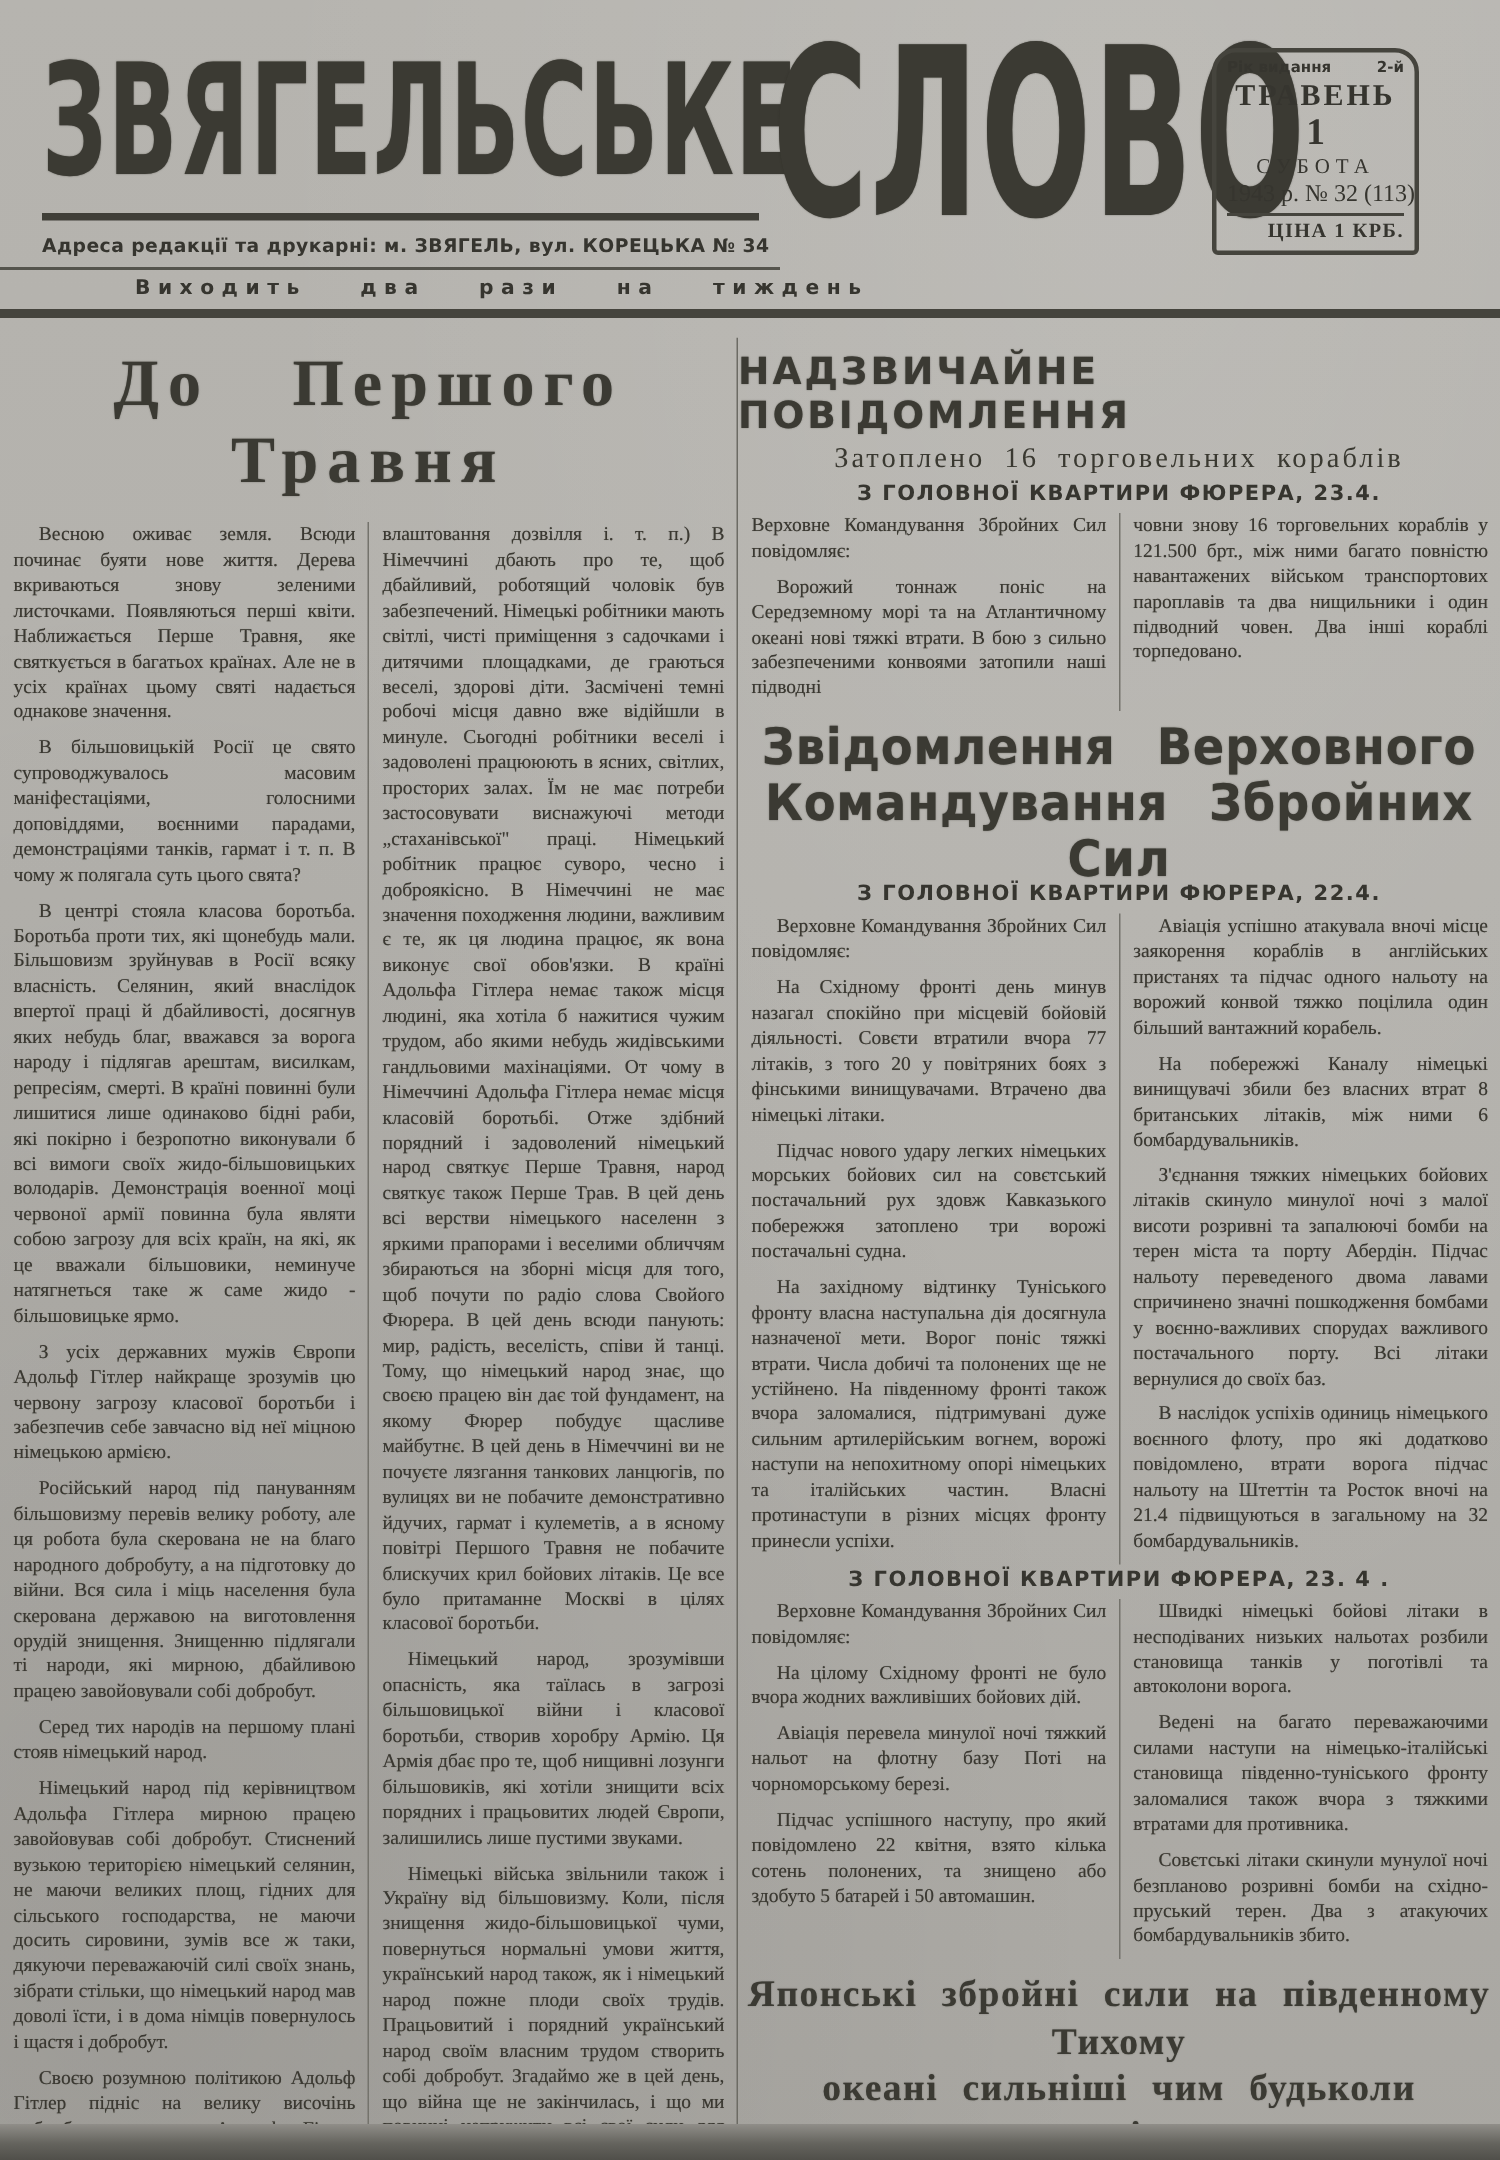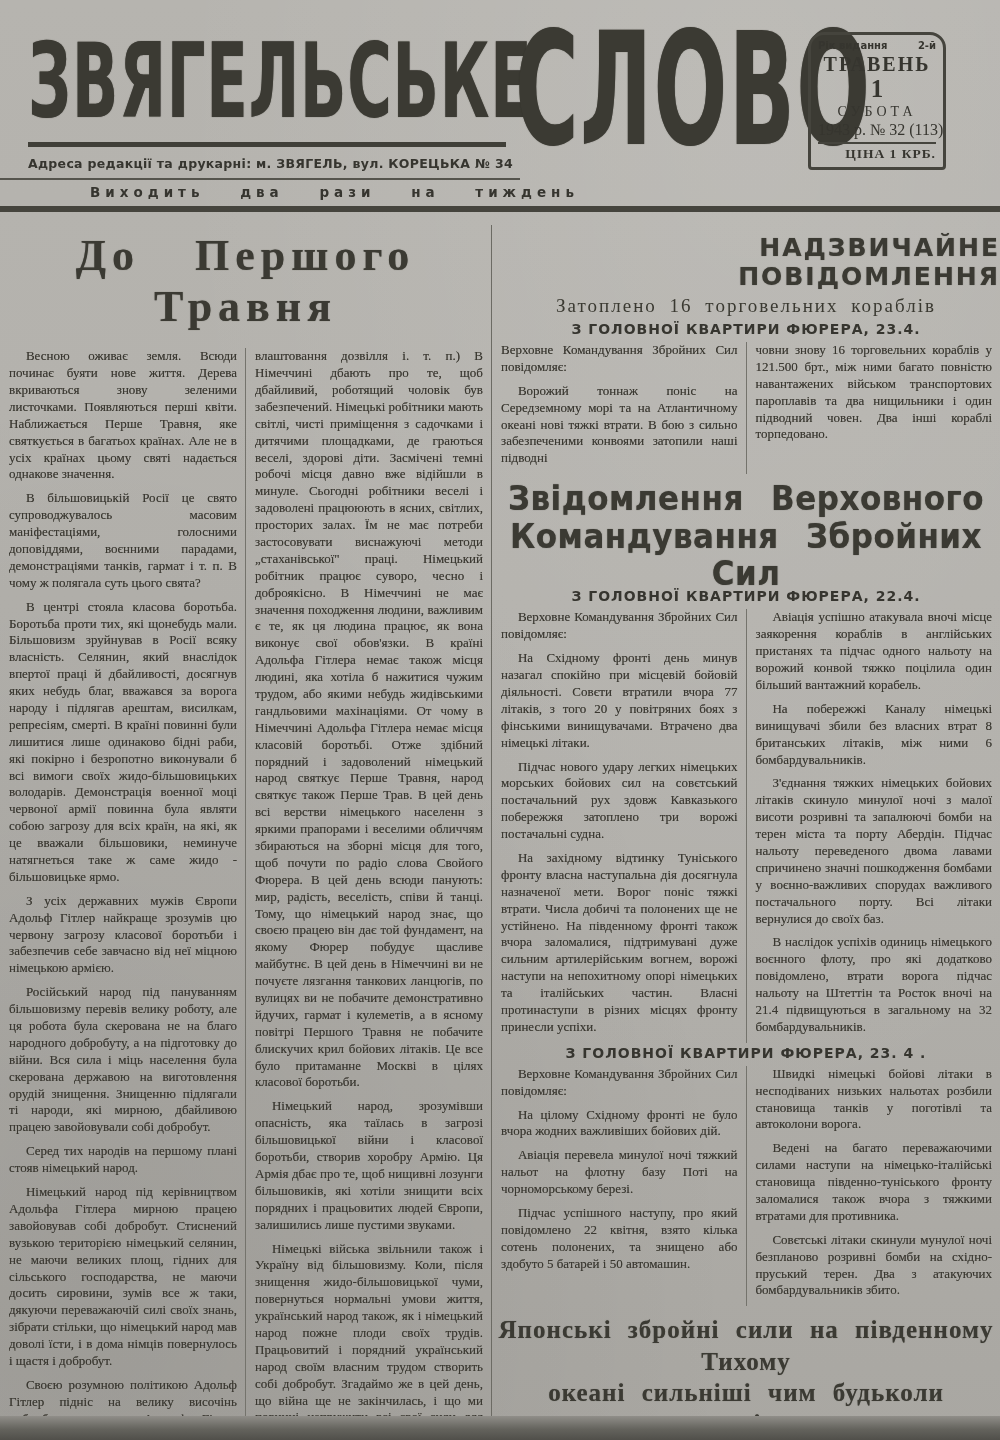--- a/index.html
+++ b/index.html
@@ -78,21 +78,21 @@
 
   .t-mayday {
     font-family:"Liberation Serif", serif; font-weight:bold;
     font-size:44px; line-height:1.15; text-align:center;
     letter-spacing:6px; word-spacing:38px; white-space:pre-line;
     color:#3b3a33; margin:4px 0 16px;
     text-shadow:0 0 1px rgba(55,53,46,0.6);
   }
   .t-extra {
     font-family:"DejaVu Sans", sans-serif; font-weight:bold;
-    font-size:25px; text-align:right; letter-spacing:2px;
+    font-size:25px; text-align:left; letter-spacing:2px;
     color:#3b3a33; margin:6px 0 4px;
     text-shadow:0 0 1px rgba(55,53,46,0.6);
   }
   .t-extra-sub {
     font-size:19px; text-align:center; letter-spacing:2px; word-spacing:6px;
     color:#3a3931; margin:0 0 4px;
   }
   .dateline {
     font-family:"DejaVu Sans", sans-serif; font-weight:bold;
     font-size:14px; text-align:center; letter-spacing:1px;

